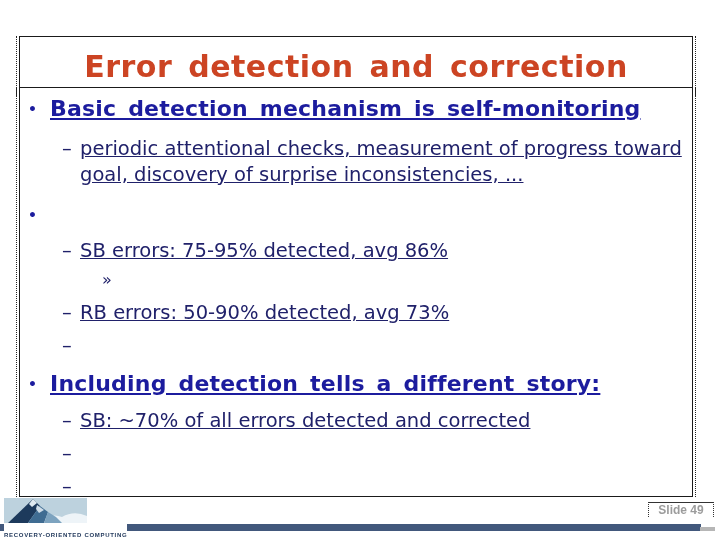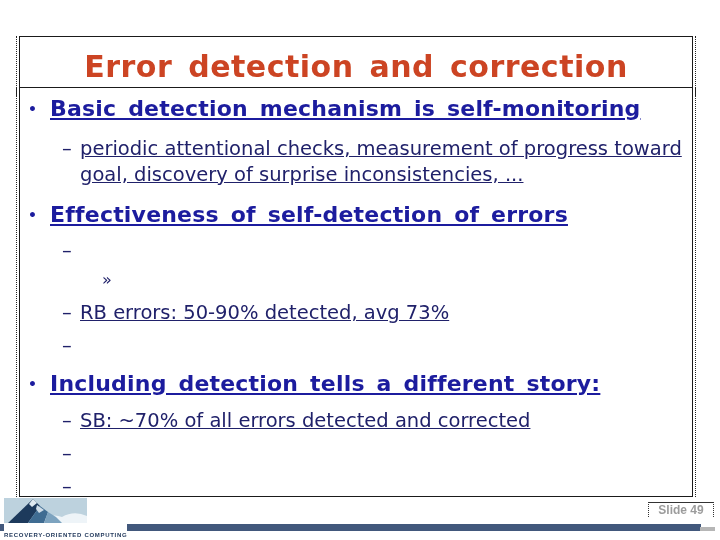--- a/index.html
+++ b/index.html
@@ -105,25 +105,25 @@
       <span class="t">Basic detection mechanism is self-monitoring</span>
     </div>
 
     <div class="row l2 mt12">
       <span class="m">–</span>
       <span class="t">periodic attentional checks, measurement of progress toward goal, discovery of surprise inconsistencies, ...</span>
     </div>
 
     <div class="row l1 mt12">
       <span class="m">•</span>
-      <span class="t">Effectiveness of self-detection of errors</span>
     </div>
 
     <div class="row l2 mt8">
       <span class="m">–</span>
+      <span class="t">SB errors: 75-95% detected, avg 86%</span>
     </div>
 
     <div class="row l3 mt4">
       <span class="m">»</span>
     </div>
 
     <div class="row l2 mt8">
       <span class="m">–</span>
       <span class="t">RB errors: 50-90% detected, avg 73%</span>
     </div>

